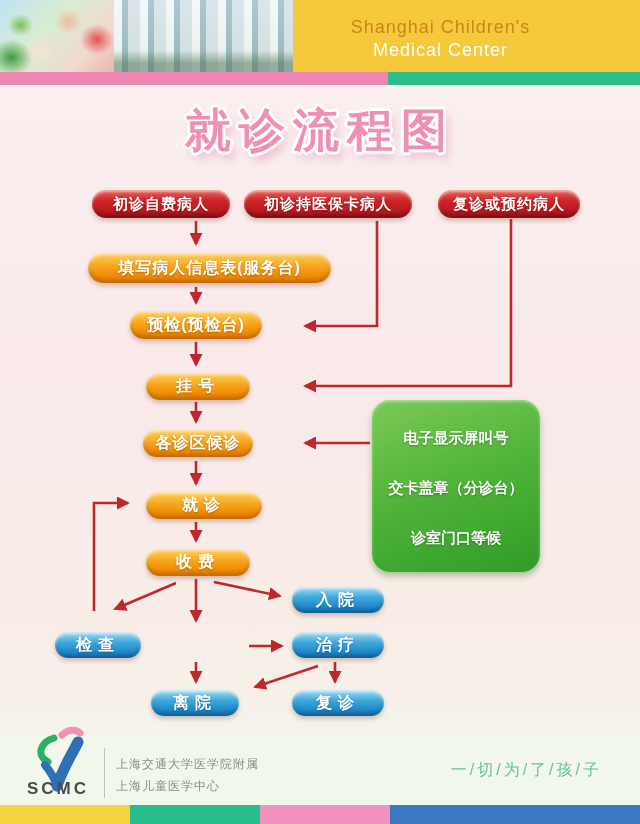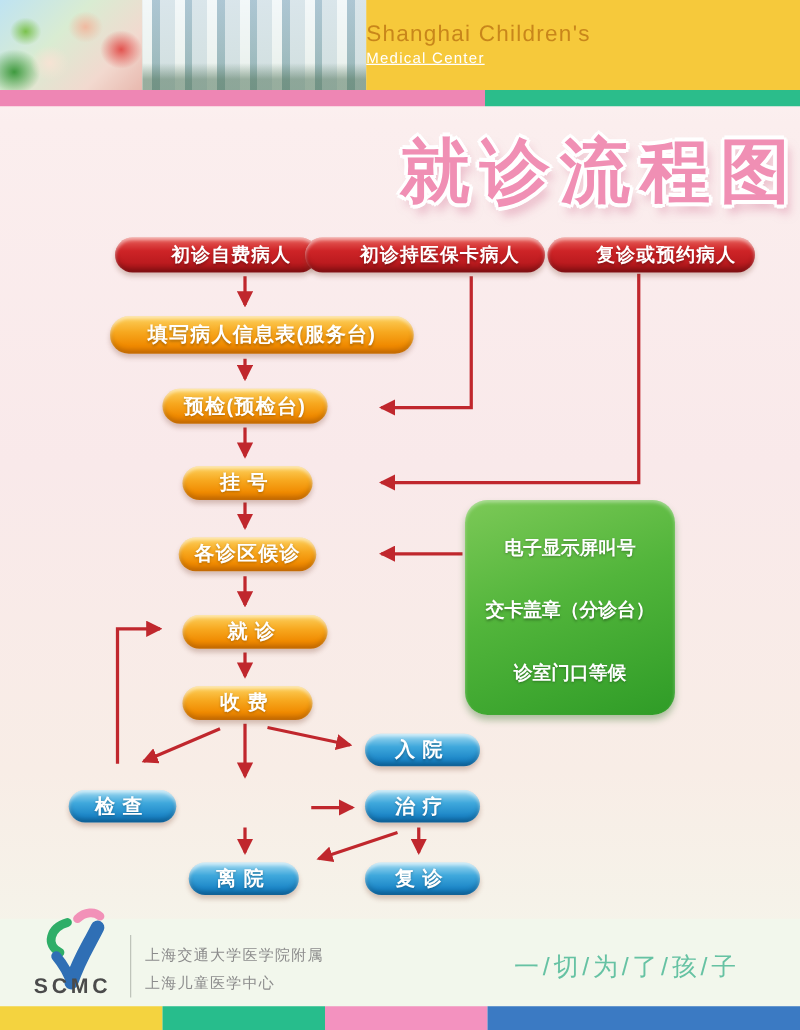--- a/index.html
+++ b/index.html
@@ -15,54 +15,54 @@
       radial-gradient(24px 22px at 85% 55%,#e2534f 0%,rgba(226,83,79,0) 70%),
       radial-gradient(22px 20px at 35% 70%,#f6e3d4 0%,rgba(246,227,212,0) 70%),
       radial-gradient(30px 26px at 10% 80%,#3f9a3f 0%,rgba(63,154,63,0) 70%),
       linear-gradient(135deg,#bfe3f2 0%,#d9ecd2 40%,#f2d9cf 75%,#e8b8ae 100%);}
   .photo-hospital{width:179px;height:72px;flex:none;
     background:
       linear-gradient(0deg,rgba(86,120,96,.55) 0 12%,rgba(86,120,96,0) 30%),
       repeating-linear-gradient(90deg,rgba(255,255,255,.75) 0 8px,rgba(140,170,190,.5) 8px 14px,rgba(220,230,235,.8) 14px 26px),
       linear-gradient(180deg,#cfe3ea 0%,#b9d2c8 55%,#9dbfa8 100%);}
   .brand{flex:1;height:72px;background:#F6C93B;box-sizing:border-box;
-    padding:16px 52px 5px 0;text-align:left;line-height:1.25;}
+    padding:16px 52px 5px 0;text-align:center;line-height:1.25;}
   .brand-line1{color:#C8861B;font-size:18px;letter-spacing:1px;}
-  .brand-line2{color:#FFFFFF;font-size:12px;letter-spacing:1px;text-decoration:underline;}
+  .brand-line2{color:#FFFFFF;font-size:18px;letter-spacing:1px;}
   
   .stripe-top-pink{position:absolute;left:0;top:72px;width:388px;height:13px;background:#EE86B4;}
   .stripe-top-green{position:absolute;left:388px;top:72px;width:252px;height:13px;background:#2BBD8B;}
   
-  .title{position:absolute;left:0;right:0;top:100px;text-align:right;
-    font-size:56px;font-weight:bold;letter-spacing:8px;color:#F08FB4;
+  .title{position:absolute;left:0;right:0;top:100px;text-align:center;
+    font-size:46px;font-weight:bold;letter-spacing:8px;color:#F08FB4;
     text-shadow:-2px -2px 0 #fff,2px -2px 0 #fff,-2px 2px 0 #fff,2px 2px 0 #fff,
       -3px 0 0 #fff,3px 0 0 #fff,0 -3px 0 #fff,0 3px 0 #fff,
       4px 7px 8px rgba(216,130,160,.55);}
   
   .pill{position:absolute;border-radius:999px;display:flex;align-items:center;justify-content:center;
     color:#fff;font-weight:bold;font-size:16px;letter-spacing:1px;
     text-shadow:0 1px 2px rgba(0,0,0,.28);
     box-shadow:0 3px 4px rgba(120,60,40,.28), inset 0 2px 3px rgba(255,255,255,.55), inset 0 -3px 4px rgba(0,0,0,.18);}
   .pill.sp{letter-spacing:6px;}
-  .pill.red{font-size:15px;background:linear-gradient(180deg,#E9625C 0%,#CE2427 38%,#BC1B1F 72%,#951114 100%);padding-left:24px;}
+  .pill.red{font-size:15px;background:linear-gradient(180deg,#E9625C 0%,#CE2427 38%,#BC1B1F 72%,#951114 100%);}
   .pill.orange{background:linear-gradient(180deg,#FDD25F 0%,#F7A81F 42%,#F08A00 78%,#E87C00 100%);}
   .pill.blue{background:linear-gradient(180deg,#A6DCF2 0%,#3FA8DC 40%,#1A84C6 82%,#0F6FB0 100%);}
   
   .info-box{position:absolute;left:372px;top:400px;width:168px;height:172px;border-radius:18px;
     background:linear-gradient(160deg,#7CC957 0%,#52B53B 45%,#2F9C27 100%);
     box-shadow:0 4px 6px rgba(60,120,50,.4), inset 0 2px 3px rgba(255,255,255,.4);}
   .info-line{position:absolute;left:0;width:168px;text-align:center;color:#fff;font-weight:bold;
     font-size:15px;text-shadow:0 1px 2px rgba(0,0,0,.3);}
   
   .footer{position:absolute;left:0;top:735px;width:640px;height:70px;background:#F2F7EC;}
   .scmc-text{position:absolute;left:27px;top:779px;font-size:17px;font-weight:bold;
     color:#4B4B4B;letter-spacing:3px;}
   .footer-divider{position:absolute;left:104px;top:748px;width:1px;height:50px;background:#BFC4BA;}
   .org-line{position:absolute;left:116px;color:#8C8C8C;font-size:12px;letter-spacing:1px;}
-  .slogan{position:absolute;right:48px;top:760px;font-size:20px;color:#66C2A3;letter-spacing:3px;}
+  .slogan{position:absolute;right:38px;top:760px;font-size:16px;color:#66C2A3;letter-spacing:3px;}
   
   .bstripe{position:absolute;top:805px;height:19px;}
   .bs-yellow{left:0;width:130px;background:#F4D33F;}
   .bs-green{left:130px;width:130px;background:#27BD8C;}
   .bs-pink{left:260px;width:130px;background:#F392BF;}
   .bs-blue{left:390px;width:250px;background:#3B7AC3;}
   .arrows{position:absolute;left:0;top:0;pointer-events:none;}
 </style>
 </head>
 <body>

